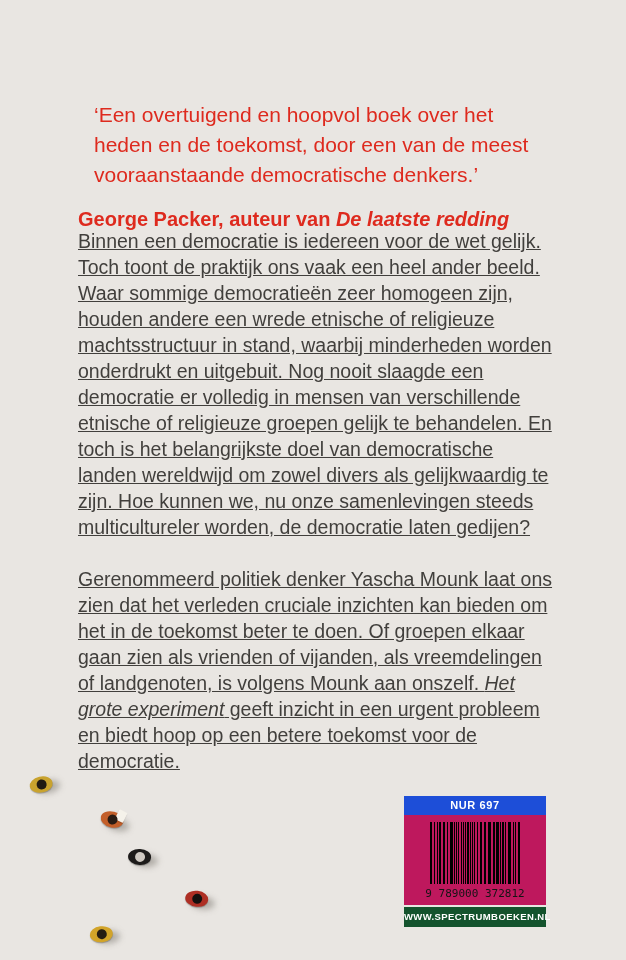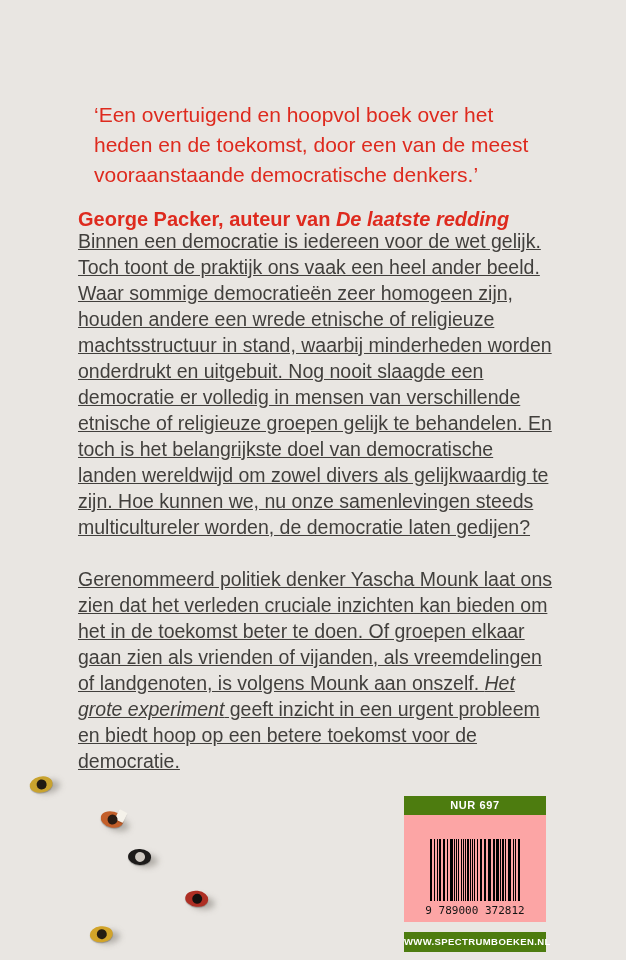--- a/index.html
+++ b/index.html
@@ -40,37 +40,37 @@
   .figures { position:absolute; left:0; top:0; width:626px; height:960px; pointer-events:none; }
   .person { position:absolute; width:36px; height:32px; }
   .person i { display:block; position:absolute; }
   .p-shadow { left:10px; top:11px; width:24px; height:13px; background:rgba(70,62,54,0.35); border-radius:50%; filter:blur(3px); }
   .p-body  { left:4px; top:6px; width:23px; height:16px; border-radius:50% 50% 48% 52%; box-shadow:0 1px 1px rgba(0,0,0,0.25); }
   .p-item  { left:19px; top:3px; width:9px; height:11px; border-radius:1px; transform:rotate(12deg); box-shadow:0 1px 1px rgba(0,0,0,0.2); }
   .p-head  { left:11px; top:9px; width:10px; height:10px; border-radius:50%; }
   
   .barcode-block { position:absolute; left:404px; top:796px; width:142px; }
   .barcode-header {
-    background:#4d7c0f; color:#ffffff;
+    background:#1d4ed8; color:#ffffff;
     font-size:11px; font-weight:bold; letter-spacing:0.6px;
     text-align:center; padding:3px 0 4px;
   }
-  .barcode-body { background:#fca5a5; padding:24px 8px 3px; }
+  .barcode-body { background:#be185d; padding:7px 8px 3px; }
   .bars { height:62px; display:flex; justify-content:center; align-items:stretch; }
   .bars i { display:block; background:#000000; }
   .barcode-number {
     text-align:center;
     font-family:"DejaVu Sans Mono", monospace;
     font-size:11px; color:#141414;
     padding:3px 0 2px;
     white-space:nowrap;
   }
   .barcode-footer {
-    margin-top:10px;
-    background:#4d7c0f; color:#ffffff;
+    margin-top:2px;
+    background:#14532d; color:#ffffff;
     font-size:9.5px; font-weight:bold; letter-spacing:0.4px;
     text-align:center; padding:4px 0 5px;
     white-space:nowrap;
   }
 </style>
 </head>
 <body>
 
 <div class="page">
 

